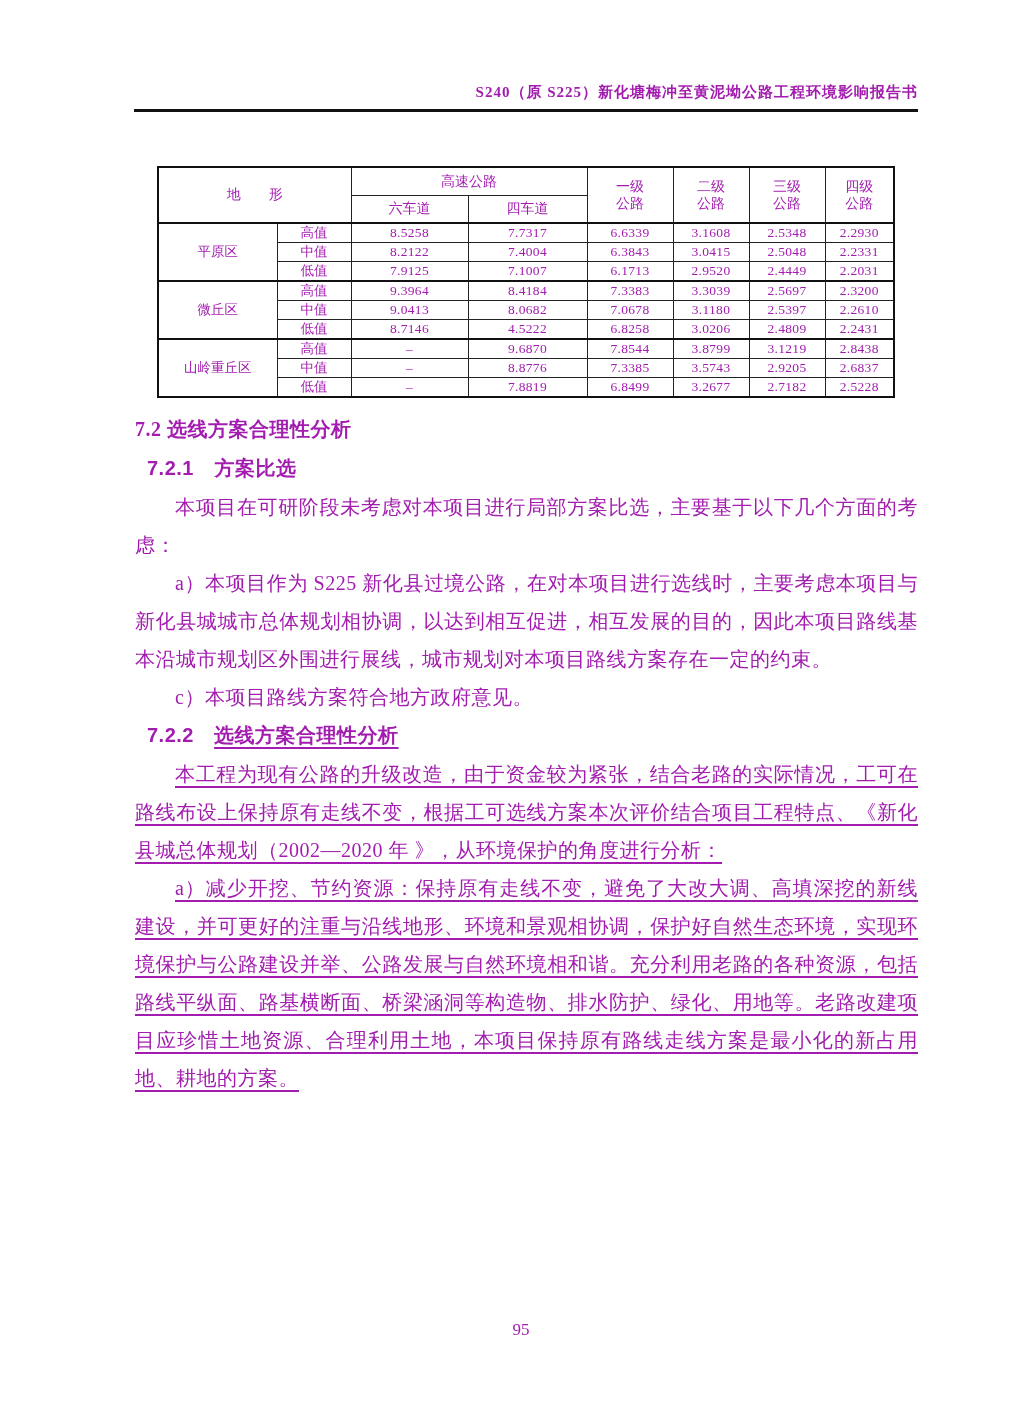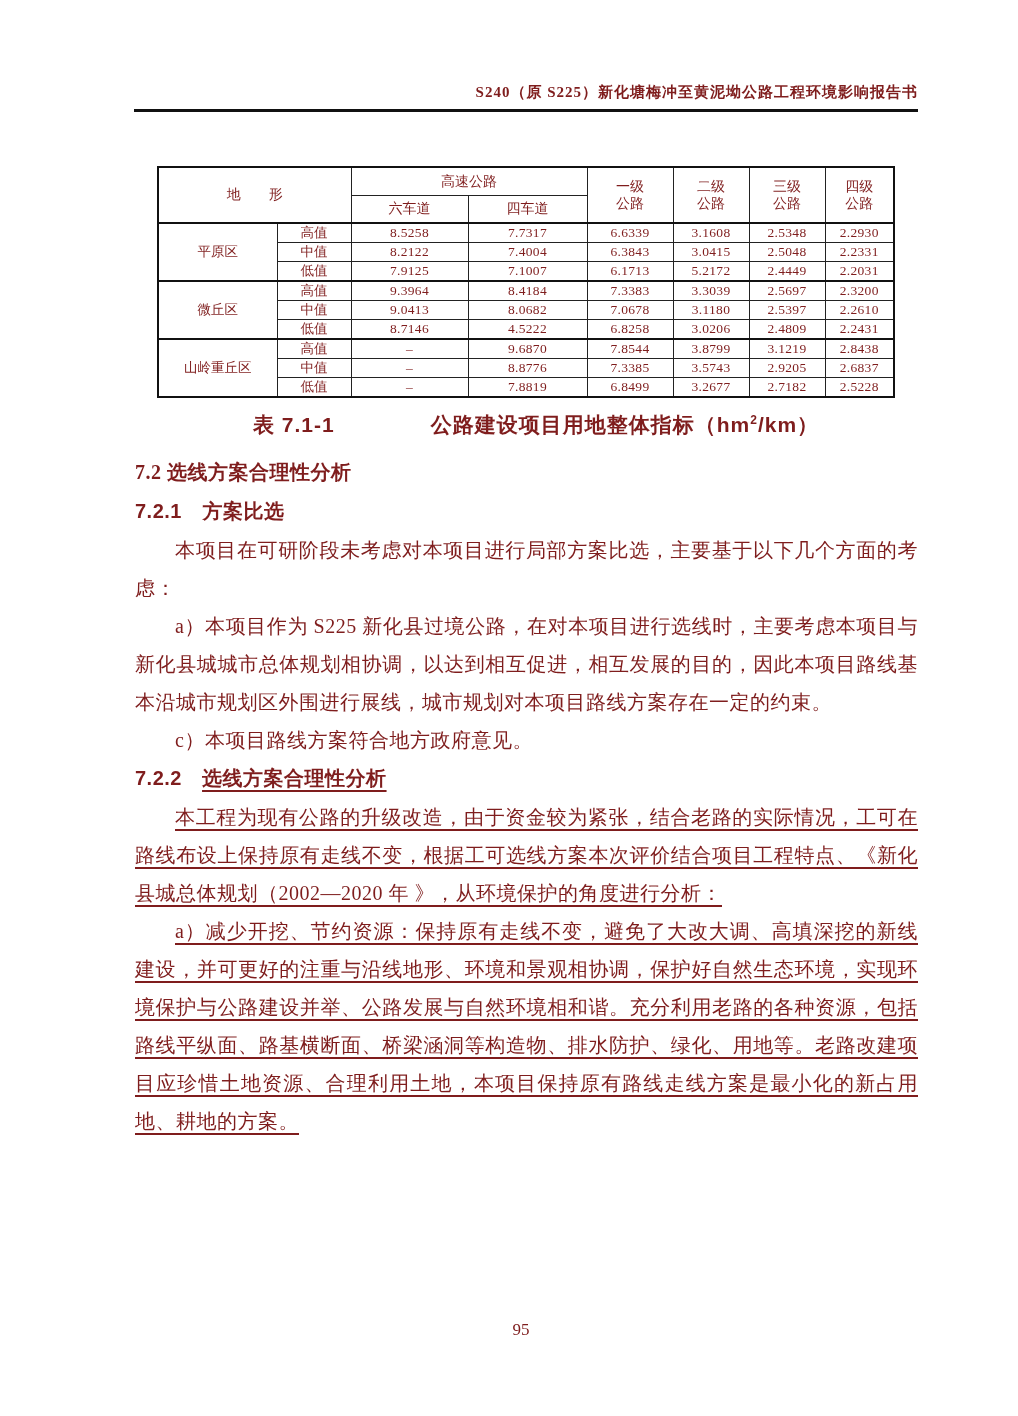--- a/index.html
+++ b/index.html
@@ -7,21 +7,21 @@
     padding: 0;
     background: #ffffff;
   }
   .page {
     position: relative;
     width: 1018px;
     height: 1416px;
     background: #ffffff;
     overflow: hidden;
     font-family: "Liberation Serif", "DejaVu Serif", serif;
-    color: #7f1d1d;
+    color: #a21caf;
   }
   
   .doc-header {
     position: absolute;
     top: 83px;
     left: 134px;
     width: 784px;
     text-align: right;
     font-size: 15px;
     letter-spacing: 1px;
@@ -78,21 +78,21 @@
   h2.sec, h3.sec {
     font-family: "Liberation Sans", sans-serif;
     font-weight: bold;
     font-size: 20px;
     letter-spacing: 0.5px;
     margin: 0;
     line-height: 39px;
     height: 39px;
   }
   h2.sec { margin-top: 12px; font-family: Liberation Serif, serif; }
-  h3.sec { margin-top: 0; }
+  h3.sec { margin-top: 0; margin-left: 12px; }
   .underlined {
     text-decoration: underline;
     text-decoration-thickness: 1.5px;
     text-underline-offset: 5px;
   }
   h3.sec .h-title { margin-left: 14px; }
   
   p.body {
     margin: 0;
     font-size: 20px;
@@ -175,21 +175,21 @@
           <td class="num">6.3843</td>
           <td class="num">3.0415</td>
           <td class="num">2.5048</td>
           <td class="num">2.2331</td>
         </tr>
         <tr>
           <td>低值</td>
           <td class="num">7.9125</td>
           <td class="num">7.1007</td>
           <td class="num">6.1713</td>
-          <td class="num">5.2172</td>
+          <td class="num">2.9520</td>
           <td class="num">2.4449</td>
           <td class="num">2.2031</td>
         </tr>
         <tr class="group-start">
           <td rowspan="3">微丘区</td>
           <td>高值</td>
           <td class="num">9.3964</td>
           <td class="num">8.4184</td>
           <td class="num">7.3383</td>
           <td class="num">3.3039</td>
@@ -238,24 +238,20 @@
           <td class="num">–</td>
           <td class="num">7.8819</td>
           <td class="num">6.8499</td>
           <td class="num">3.2677</td>
           <td class="num">2.7182</td>
           <td class="num">2.5228</td>
         </tr>
       </tbody>
     </table>
 
-    <div class="table-caption">
-      <span class="caption-label">表 7.1-1</span>
-      <span class="caption-title"><span>公路建设项目用地整体指标（hm</span><sup>2</sup><span>/km）</span></span>
-    </div>
 
     <h2 class="sec">7.2 选线方案合理性分析</h2>
 
     <h3 class="sec">7.2.1　方案比选</h3>
 
     <p class="body">本项目在可研阶段未考虑对本项目进行局部方案比选，主要基于以下几个方面的考虑：</p>
     <p class="body">a）本项目作为 S225 新化县过境公路，在对本项目进行选线时，主要考虑本项目与新化县城城市总体规划相协调，以达到相互促进，相互发展的目的，因此本项目路线基本沿城市规划区外围进行展线，城市规划对本项目路线方案存在一定的约束。</p>
     <p class="body">c）本项目路线方案符合地方政府意见。</p>
 
     <h3 class="sec">

